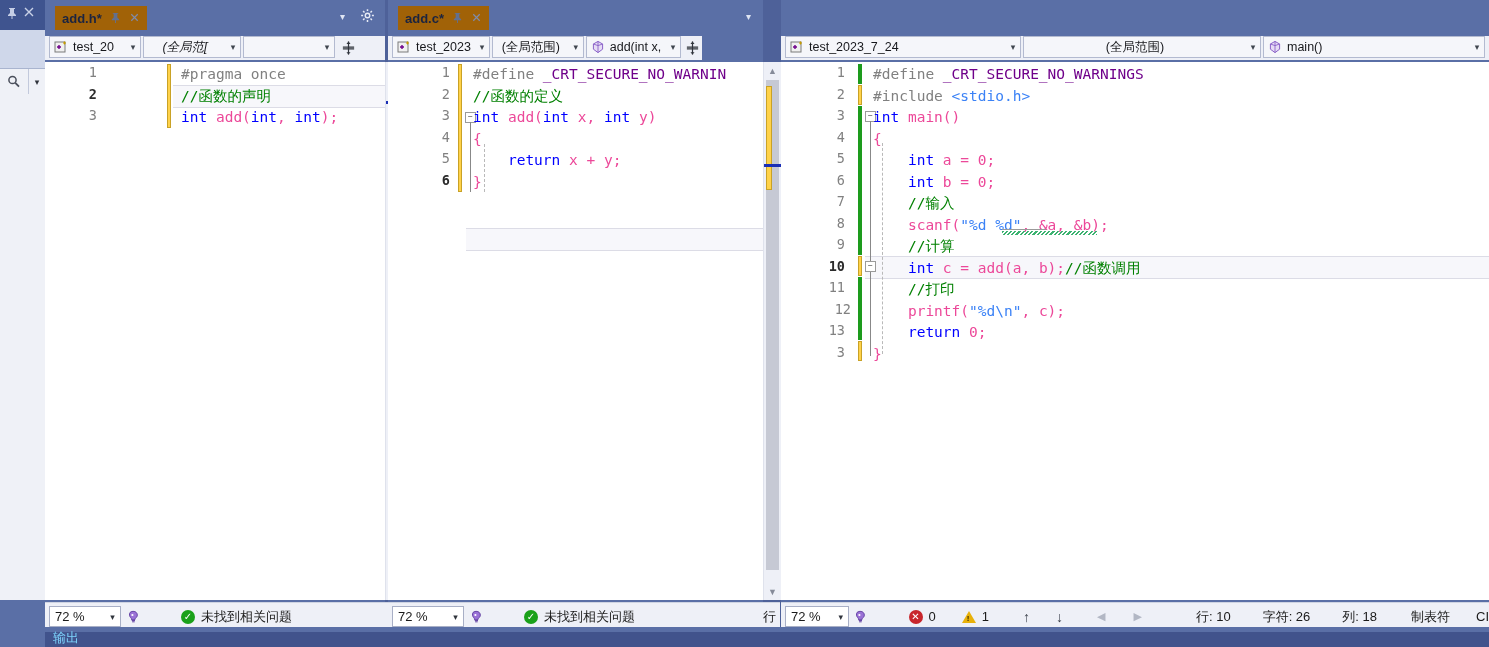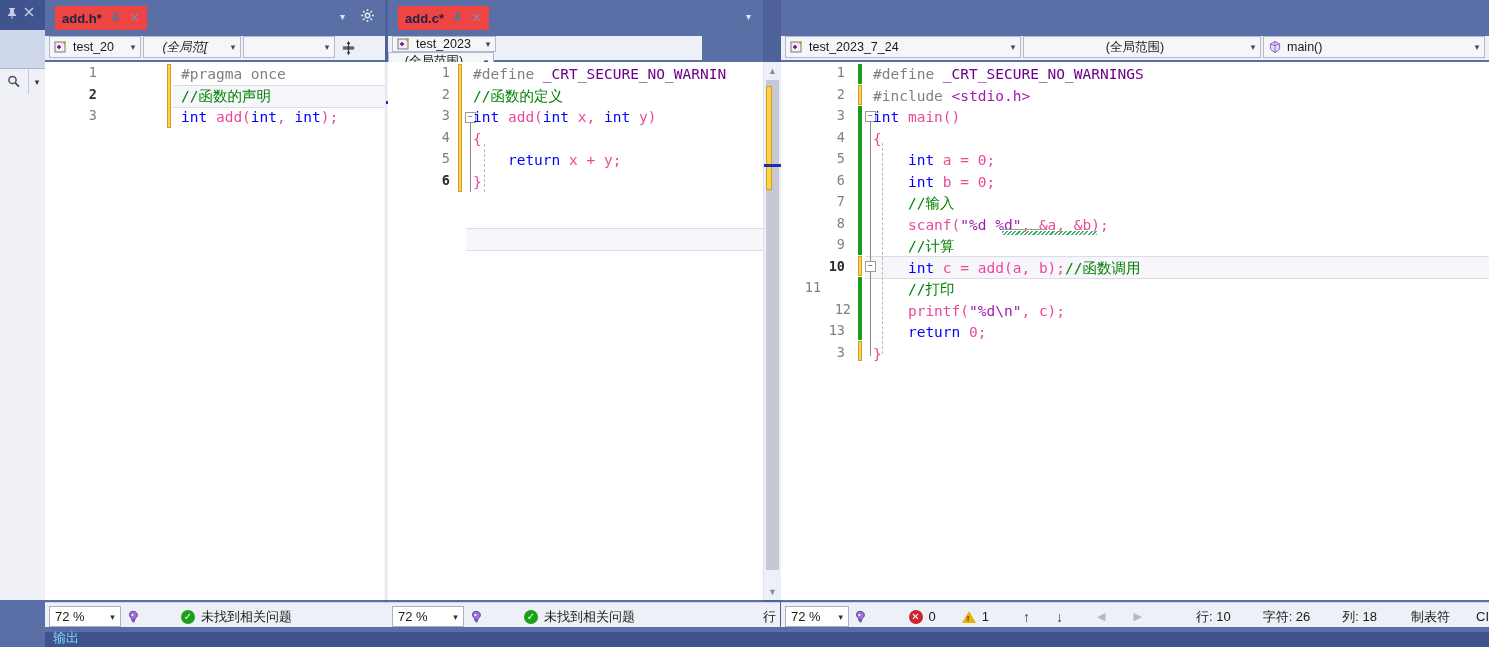--- a/index.html
+++ b/index.html
@@ -21,21 +21,21 @@
   .ld-searchrow{position:absolute;left:0;top:68px;width:45px;height:26px;background:#eff1f7;border-top:1px solid #a9b4cf;border-bottom:1px solid #a9b4cf;display:flex;}
   .ld-search{width:28px;height:26px;display:flex;align-items:center;justify-content:center;border-right:1px solid #c2c9dc;}
   .ld-drop{width:16px;height:26px;display:flex;align-items:center;justify-content:center;}
   .ld-rest{position:absolute;left:0;top:94px;width:45px;height:506px;background:#eff1f7;}
   .ld-bottom{position:absolute;left:0;top:600px;width:45px;height:47px;background:#5a6fa6;}
 
   
   .pane{position:absolute;top:0;background:#5a6fa6;}
   .tabstrip{position:absolute;left:0;top:0;height:30px;width:100%;}
   .tab{position:absolute;left:10px;top:6px;height:24px;padding:0 7px;display:flex;align-items:center;gap:8px;}
-  .tab.inactive{background:#ef4444;}
+  .tab.inactive{background:#a16207;}
   .tab.active{background:#f0c080;}
   .tab-label{font-size:13px;font-weight:bold;color:#1b2033;white-space:nowrap;}
   .tab.inactive .tab-label{color:#1b2440;}
   .tab-pin{font-size:12px;color:#63708f;line-height:1;}
   .tab.active .tab-pin{color:#6b5632;}
   .tab-close{font-size:14px;color:#7f8bab;line-height:1;}
   .tab.active .tab-close{color:#6b5632;}
   .tab-chevron{position:absolute;top:11px;font-size:10px;color:#dfe5f3;}
   .tab-gear{position:absolute;top:8px;font-size:14px;color:#e7ebf6;}
 
@@ -60,21 +60,21 @@
   .indentline{position:absolute;width:0;border-left:1px dashed #b9b9b9;}
   .foldbar{position:absolute;width:0;border-left:1px solid #888;}
   .squiggle{position:absolute;height:4px;
     background-image:repeating-linear-gradient(135deg,#3cb371 0 1.5px,transparent 1.5px 3px);}
   .underline-red{position:absolute;height:1px;background:#9a9a9a;}
 
   
   .kw{color:#0000ff;}
   .pp{color:#808080;}
   .mac{color:#6f008a;}
-  .str{color:#a21caf;}
+  .str{color:#3b82f6;}
   .cmt{color:#008000;}
   .pln{color:#ec4899;}
 
   
   .vsb{position:absolute;top:0;width:17px;background:#eef0f7;border-left:1px solid #dfe2ec;}
   .vsb .arrow{position:absolute;left:0;width:17px;height:17px;display:flex;align-items:center;justify-content:center;color:#868b99;font-size:9px;}
   .vsb .thumb{position:absolute;left:2px;width:13px;background:#c6c9d4;}
   .vsb .trackmark{position:absolute;left:2px;width:13px;height:3px;background:#1b2fb5;}
   .vsb .caretmark{position:absolute;left:2px;width:6px;border:1px solid #c9a227;background:#ffd24a;box-sizing:border-box;}
 
@@ -241,21 +241,21 @@
         </span>
         <span class="tab-close">
           <svg width="11" height="11" viewBox="0 0 12 12">
               <path d="M2.5 2.5 L9.5 9.5 M9.5 2.5 L2.5 9.5" stroke="#7f8bab" stroke-width="1.3" fill="none"></path>
             </svg>
         </span>
       </div>
       <div class="tab-chevron" style="right:12px;">▾</div>
     </div>
 
-    <div class="navbar" style="top:36px;width:314px;flex-direction:column;">
+    <div class="navbar" style="top:36px;width:314px;">
       <div class="nv" style="width:104px;margin-left:4px;">
         <span class="nvicon">
           <svg width="14" height="12" viewBox="0 0 14 12">
               <rect x="1" y="1" width="10" height="10" fill="#f0f0f0" stroke="#7b7b7b"></rect>
               <path d="M3 6h4M5 4v4" stroke="#6f008a" stroke-width="1.4"></path>
               <path d="M9 2h3M10.5 0.5v3" stroke="#c59b00" stroke-width="1.2"></path>
             </svg>
         </span>
         <span class="nvtext">test_2023</span>
         <span class="nvarrow">▾</span>
@@ -394,21 +394,21 @@
           <div class="ln" style="top: 109.5px; left: 0px; width: 64px; text-align: right;">6</div>
           <div class="code" style="top: 109.5px; left: 92px;"><span class="pln">    </span><span class="kw">int</span><span class="pln"> b = 0;</span></div>
           <div class="ln" style="top: 131px; left: 0px; width: 64px; text-align: right;">7</div>
           <div class="code" style="top: 131px; left: 92px;"><span class="pln">    </span><span class="cmt">//输入</span></div>
           <div class="ln" style="top: 152.5px; left: 0px; width: 64px; text-align: right;">8</div>
           <div class="code" style="top: 152.5px; left: 92px;"><span class="pln">    scanf(</span><span class="str">"%d %d"</span><span class="pln">, &amp;a, &amp;b);</span></div>
           <div class="ln" style="top: 174px; left: 0px; width: 64px; text-align: right;">9</div>
           <div class="code" style="top: 174px; left: 92px;"><span class="pln">    </span><span class="cmt">//计算</span></div>
           <div class="ln" style="top: 195.5px; left: 0px; width: 64px; text-align: right; color: rgb(43, 43, 43); font-weight: bold;">10</div>
           <div class="code" style="top: 195.5px; left: 92px;"><span class="pln">    </span><span class="kw">int</span><span class="pln"> c = add(a, b);</span><span class="cmt">//函数调用</span></div>
-          <div class="ln" style="top: 217px; left: 0px; width: 64px; text-align: center;">11</div>
+          <div class="ln" style="top: 217px; left: 0px; width: 64px; text-align: right;">11</div>
           <div class="code" style="top: 217px; left: 92px;"><span class="pln">    </span><span class="cmt">//打印</span></div>
           <div class="ln" style="top: 238.5px; left: 6px; width: 64px; text-align: right;">12</div>
           <div class="code" style="top: 238.5px; left: 92px;"><span class="pln">    printf(</span><span class="str">"%d\n"</span><span class="pln">, c);</span></div>
           <div class="ln" style="top: 260px; left: 0px; width: 64px; text-align: right;">13</div>
           <div class="code" style="top: 260px; left: 92px;"><span class="pln">    </span><span class="kw">return</span><span class="pln"> 0;</span></div>
           <div class="ln" style="top: 281.5px; left: 0px; width: 64px; text-align: right;">3</div>
           <div class="code" style="top: 281.5px; left: 92px;"><span class="pln">}</span></div>
         </div>
       <div class="squiggle" style="left:221px;top:169px;width:95px;"></div>
       <div class="underline-red" style="left:221px;top:167px;width:44px;"></div>

